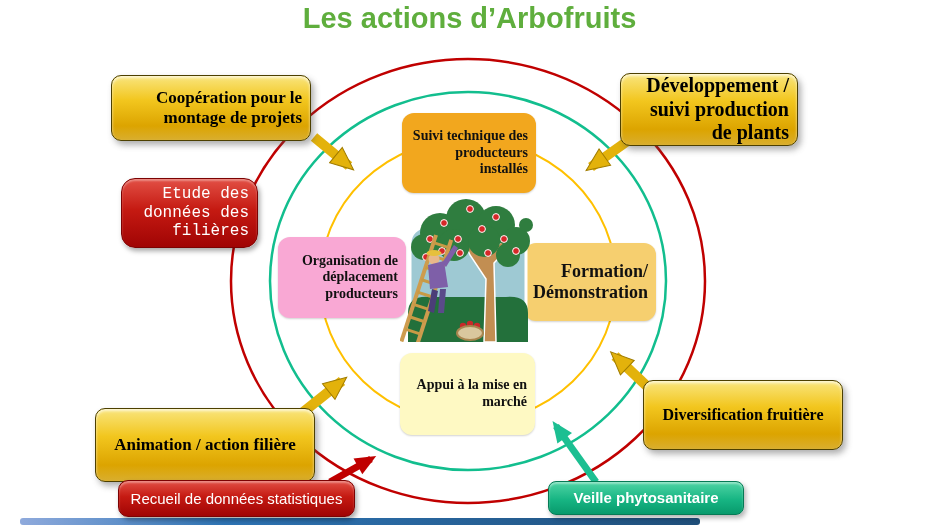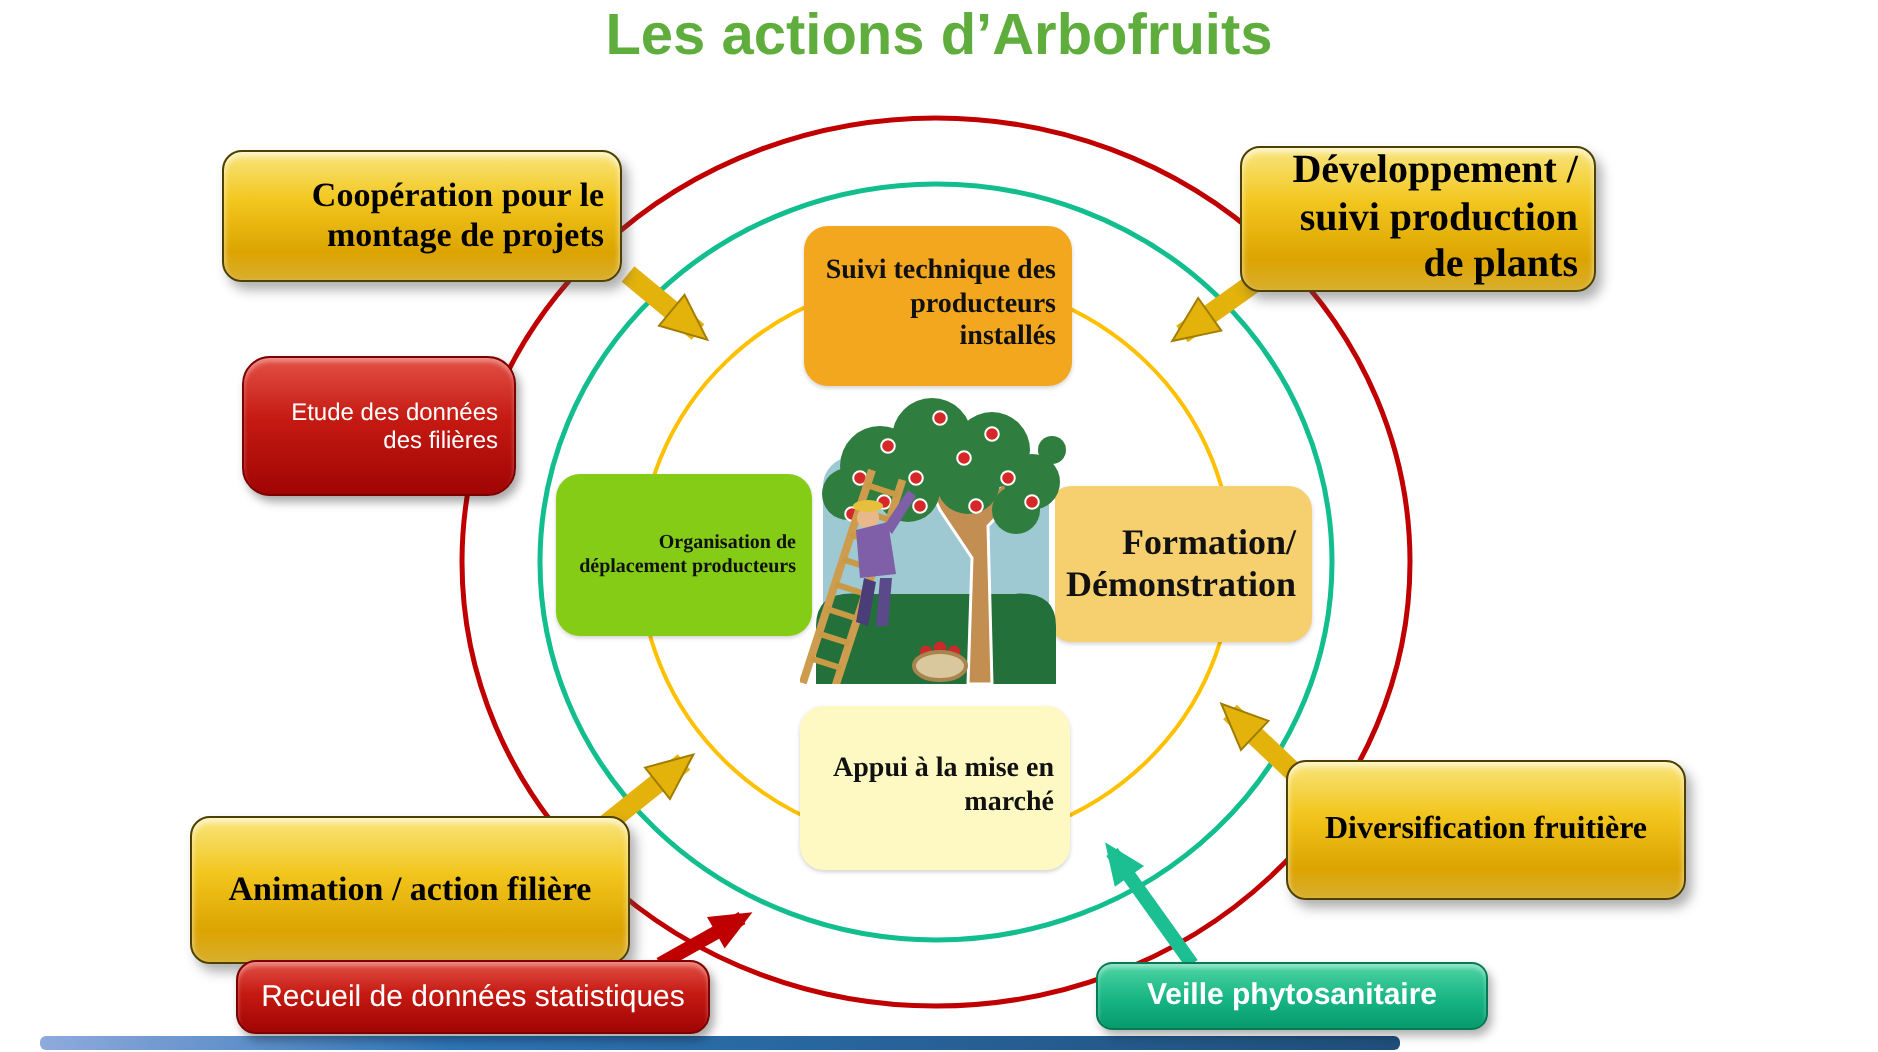--- a/index.html
+++ b/index.html
@@ -21,25 +21,25 @@
   .tealbox{background:linear-gradient(180deg,#4fd4a4 0%,#17b583 55%,#089a6c 100%);
         border:1px solid #067a55;border-radius:8px;
         box-shadow:2px 3px 5px rgba(0,0,0,.3), inset 0 2px 2px rgba(255,255,255,.4);
         color:#fff;font-weight:bold;}
   .flat{border-radius:12px;font-family:"Liberation Serif",serif;font-weight:bold;color:#111;
         box-shadow:0 1px 2px rgba(0,0,0,.18);}
   #box-cooperation{left:111px;top:75px;width:200px;height:66px;font-size:17px;}
   #box-developpement{left:620px;top:73px;width:178px;height:73px;font-size:20px;}
   #box-animation{left:95px;top:408px;width:220px;height:74px;font-size:17px;}
   #box-diversification{left:643px;top:380px;width:200px;height:70px;font-size:16px;}
-  #box-etude{left:121px;top:178px;width:137px;height:70px;font-size:12px;border-radius:14px;}
+  #box-etude{left:121px;top:178px;width:137px;height:70px;font-size:16px;border-radius:14px;font-family:Liberation Mono, monospace;}
   #box-recueil{left:118px;top:480px;width:237px;height:37px;font-size:15px;}
   #box-veille{left:548px;top:481px;width:196px;height:34px;font-size:15px;}
   #box-suivi{left:402px;top:113px;width:134px;height:80px;font-size:14px;background:#F2A71E;}
-  #box-organisation{left:278px;top:237px;width:128px;height:81px;font-size:10px;background:#84cc16;}
+  #box-organisation{left:278px;top:237px;width:128px;height:81px;font-size:14px;background:#f9a8d4;}
   #box-formation{left:524px;top:243px;width:132px;height:78px;font-size:18px;background:#F6CF6F;}
   #box-appui{left:400px;top:353px;width:135px;height:82px;font-size:14px;background:#fef9c3;}
   #illustration{position:absolute;left:400px;top:195px;width:136px;height:147px;z-index:2;}
   #footer-bar{position:absolute;left:20px;top:518px;width:680px;height:7px;z-index:0;
         background:linear-gradient(90deg,#8faadc 0%,#2e75b6 30%,#1f4e79 100%);border-radius:3px;}
 </style>
 </head>
 <body>
 
 <div class="stage">

